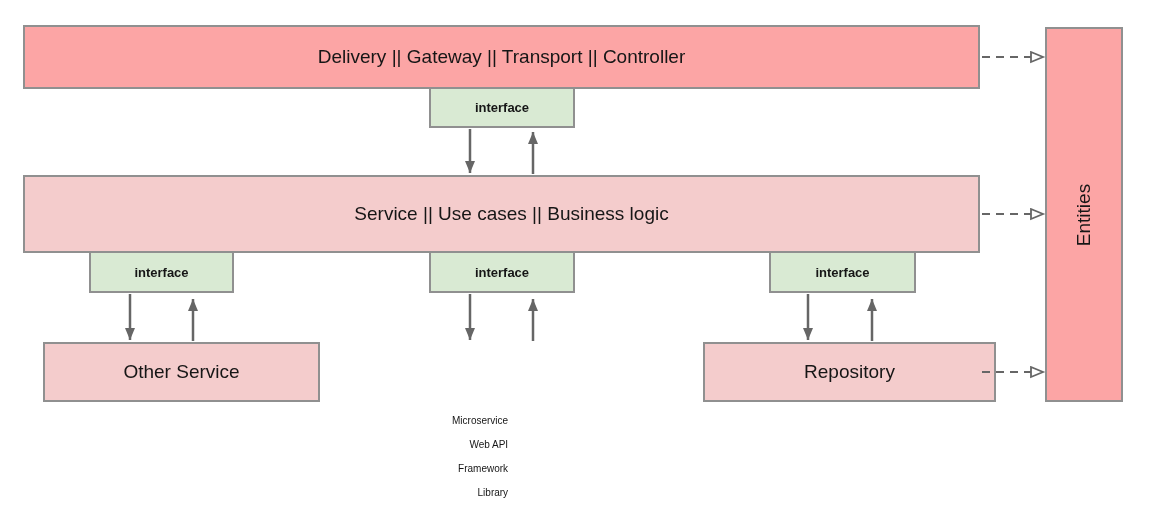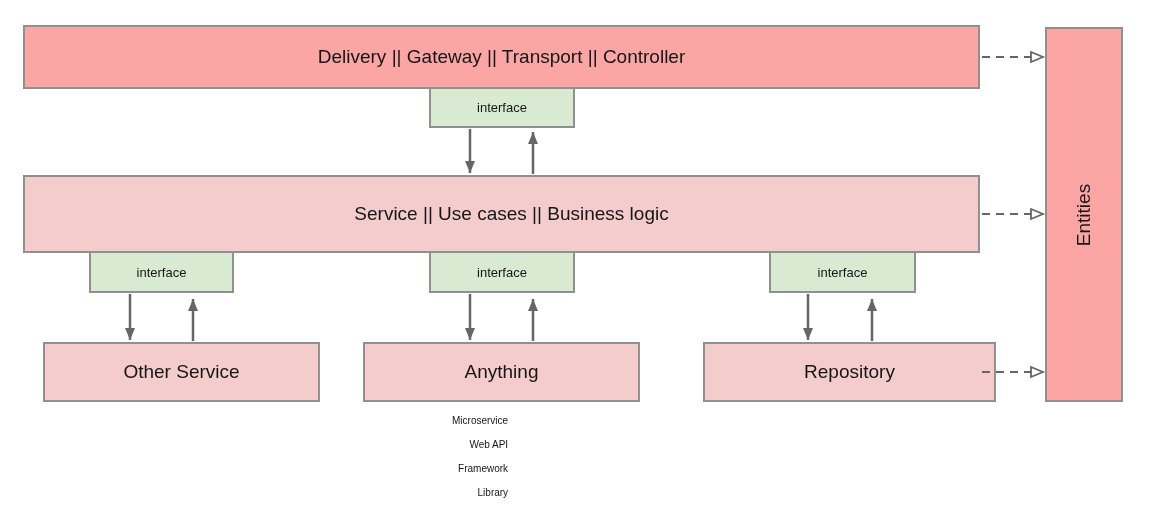--- a/index.html
+++ b/index.html
@@ -17,21 +17,21 @@
     border:2px solid #909090;
     display:flex;
     align-items:center;
     justify-content:center;
     text-align:center;
   }
   .yellow{background:#fca5a5;}
   .red{background:#F4CCCC;}
   .green{background:#D9EAD3;}
   .layer-label{font-size:19px;}
-  .iface{font-size:13px;z-index:2;}
+  .iface{font-size:13px;z-index:2;font-weight:bold;}
   #top-box{left:23px;top:25px;width:957px;height:64px;}
   #iface-top{left:429px;top:87px;width:146px;height:41px;}
   #service-box{left:23px;top:175px;width:957px;height:78px;padding-left:20px;}
   #iface-left{left:89px;top:251px;width:145px;height:42px;}
   #iface-mid{left:429px;top:251px;width:146px;height:42px;}
   #iface-right{left:769px;top:251px;width:147px;height:42px;}
   #box-other-service{left:23px;top:342px;width:277px;height:60px;margin-left:20px;}
   #box-anything{left:363px;top:342px;width:277px;height:60px;}
   #box-repository{left:703px;top:342px;width:293px;height:60px;align-items:center;}
   #entities-box{left:1045px;top:27px;width:78px;height:375px;}
@@ -78,23 +78,20 @@
   </div>
 
   <div id="iface-right" class="node green iface">
     <span>interface</span>
   </div>
 
   <div id="box-other-service" class="node red layer-label">
     <span>Other Service</span>
   </div>
 
-  <div id="box-anything" class="node red layer-label">
-    <span>Anything</span>
-  </div>
 
   <div id="box-repository" class="node red layer-label">
     <span>Repository</span>
   </div>
 
   <div id="entities-box" class="node yellow">
     <span class="vtext">Entities</span>
   </div>
 
   <div id="examples-list">

